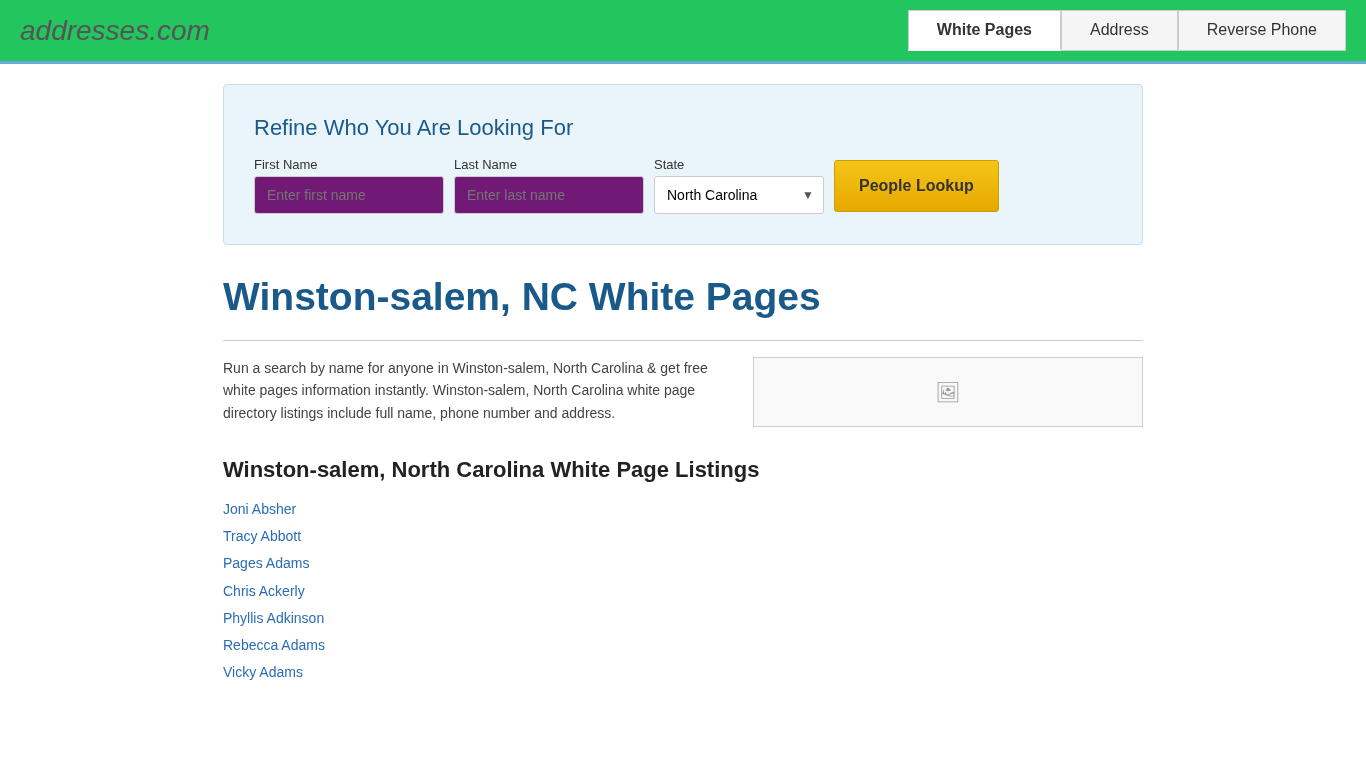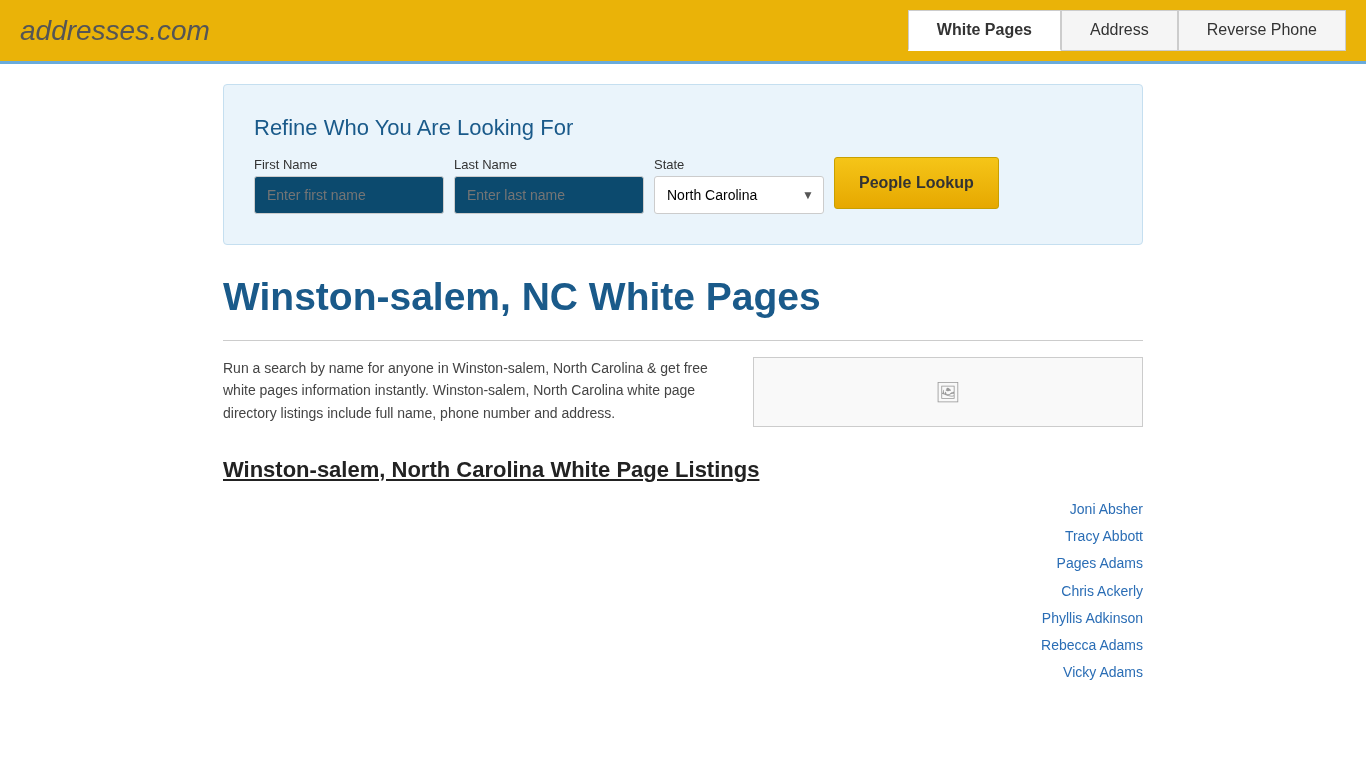--- a/index.html
+++ b/index.html
@@ -1,20 +1,20 @@
 <!DOCTYPE html>
 <html><head>
   <meta charset="utf-8">
   <style>
     * { margin: 0; padding: 0; box-sizing: border-box; }
     body { font-family: Arial, sans-serif; background: #fff; color: #333; font-size: 14px; }
 
     
     #header {
-      background: #eab308;
+      background: #22c55e;
       border-bottom: 3px solid #6aabdb;
       padding: 10px 20px;
       display: flex;
       align-items: center;
       justify-content: space-between;
     }
     #logo {
       font-size: 28px;
       font-style: italic;
       color: #555;
@@ -55,41 +55,41 @@
       margin-bottom: 30px;
     }
     #search-title {
       font-size: 22px;
       color: #1a5a8a;
       font-weight: normal;
       margin-bottom: 16px;
     }
     #search-form {
       display: flex;
-      align-items: flex-start;
+      align-items: center;
       gap: 10px;
     }
     .form-group {
       display: flex;
       flex-direction: column;
       gap: 4px;
     }
     .form-label {
       font-size: 13px;
       color: #333;
       font-weight: normal;
     }
     .form-input {
       padding: 10px 12px;
       border: 1px solid #ccc;
       border-radius: 3px;
       font-size: 14px;
       color: #999;
       width: 190px;
-      background: #0c4a6e;
+      background: #701a75;
     }
     .state-select-wrapper {
       display: flex;
       flex-direction: column;
       gap: 4px;
     }
     .state-select {
       padding: 10px 12px;
       border: 1px solid #ccc;
       border-radius: 3px;
@@ -179,28 +179,26 @@
       color: #999;
       font-size: 20px;
     }
 
     
     #listings-title {
       font-size: 22px;
       font-weight: bold;
       color: #222;
       margin-bottom: 14px;
-      text-decoration: underline;
     }
     #listings-list {
       list-style: none;
       display: flex;
       flex-direction: column;
       gap: 2px;
-      text-align: right;
     }
     .listing-item a {
       color: #2a6db5;
       text-decoration: none;
       font-size: 14px;
       line-height: 1.8;
     }
 
     hr.section-divider {
       border: none;

